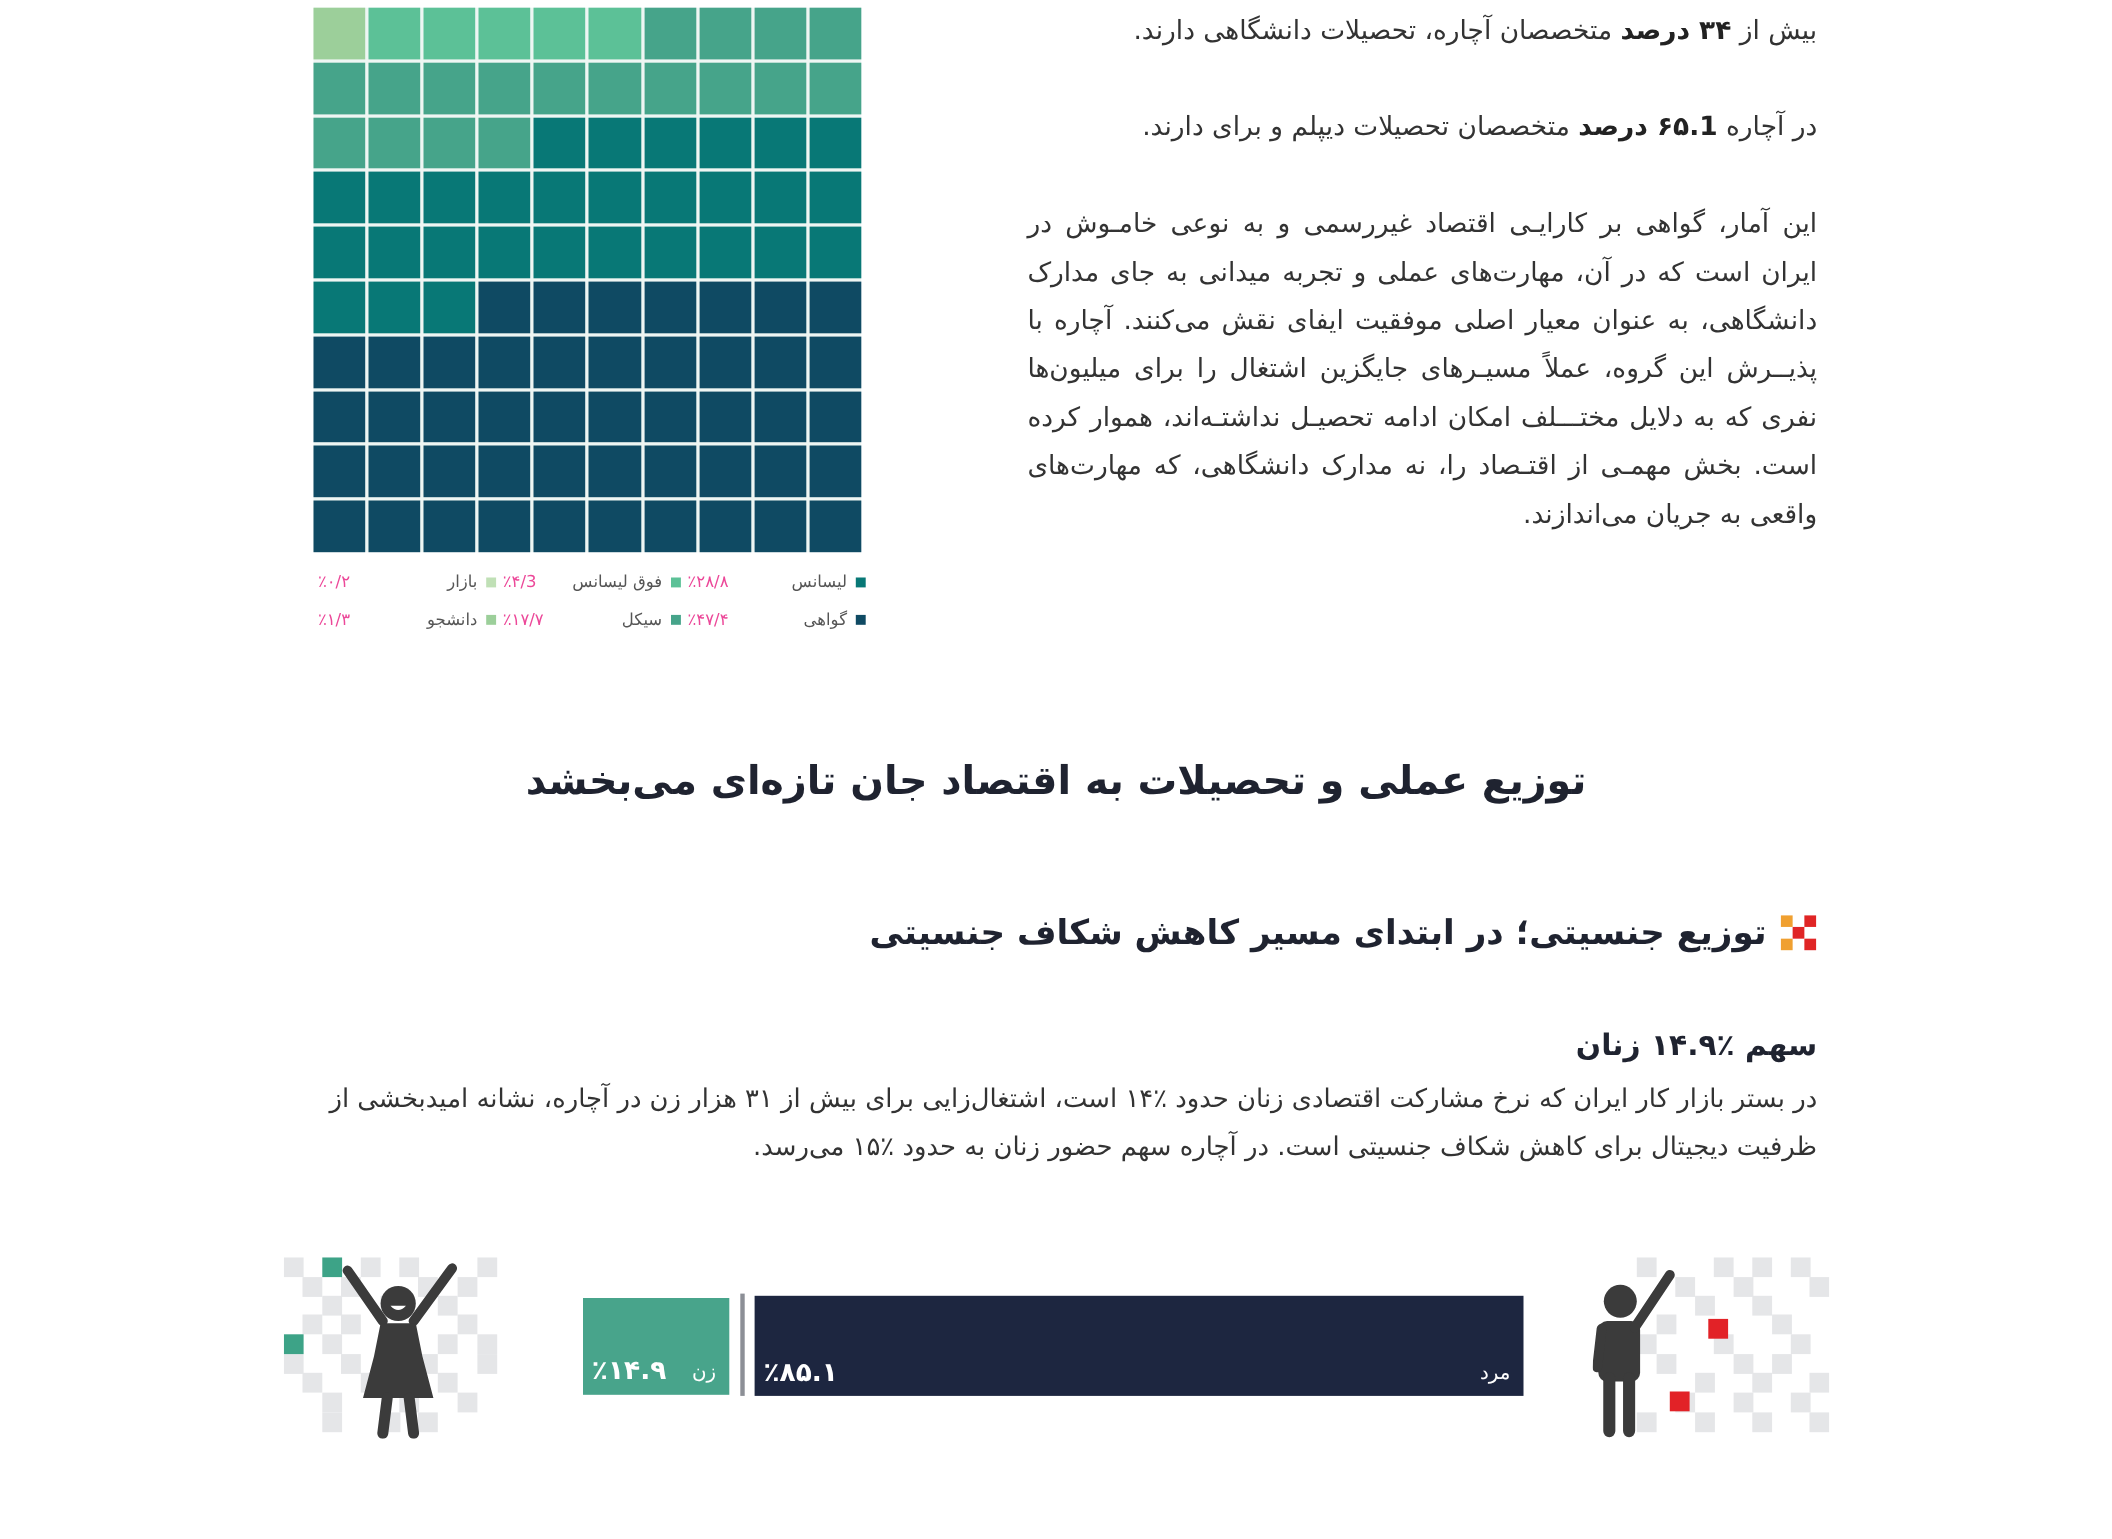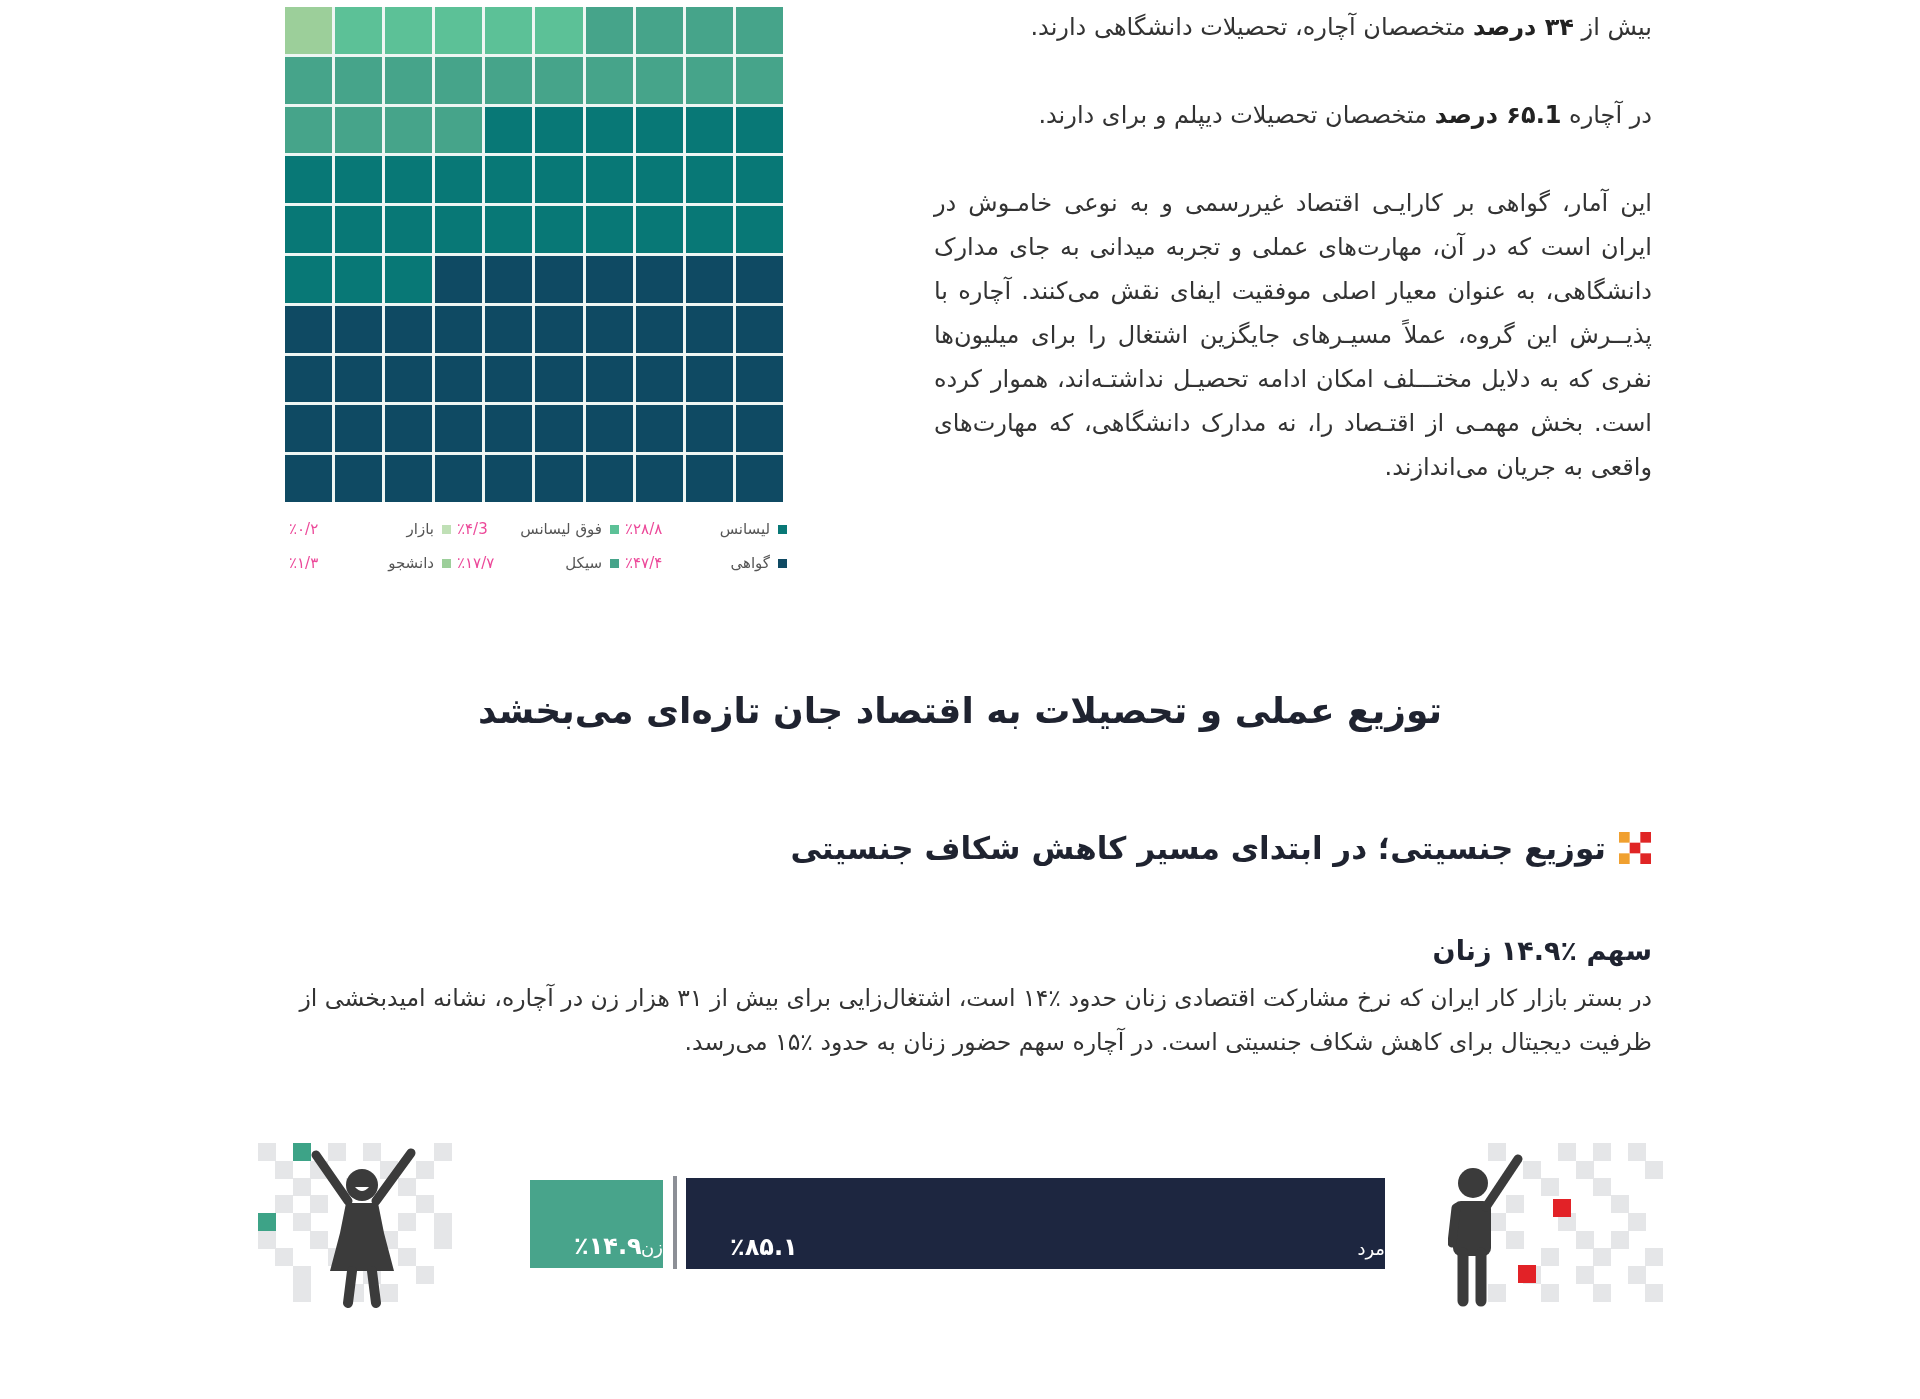--- a/index.html
+++ b/index.html
@@ -23,22 +23,22 @@
   .txt b { font-weight:bold; color:#222; }
   .para { width:718px; text-align:justify; text-align-last:right; }
   .h2 { left:0; width:1920px; top:690px; text-align:center; font-size:36px; font-weight:bold; direction:rtl; color:#1f2330; }
   .h3 { right:268px; top:830px; direction:rtl; font-size:31px; font-weight:bold; color:#1f2330; display:flex; align-items:center; gap:12px; }
   .h4 { right:268px; top:935px; direction:rtl; font-size:27px; font-weight:bold; color:#1f2330; }
   .body2 { right:268px; top:976px; width:1390px; direction:rtl; text-align:right; font-size:23.5px; line-height:44px; color:#333; }
   
   .bar-w { left:530px; top:1180px; width:133px; height:88px; background:#48a48b; color:#fff; }
   .bar-m { left:686px; top:1178px; width:699px; height:91px; background:#1d2640; color:#fff; }
   .divider { left:673px; top:1176px; width:4px; height:93px; background:#8c8f96; }
-  .bar-val { position:absolute; bottom:8px; left:8px; font-size:24px; font-weight:bold;margin-left:36px; }
-  .bar-lab { position:absolute; bottom:10px; right:0; font-size:18px; }
+  .bar-val { position:absolute; bottom:8px; left:8px; font-size:24px; font-weight:bold; }
+  .bar-lab { position:absolute; bottom:10px; right:12px; font-size:18px; }
 </style>
 </head>
 <body>
 
 <div id="waffle" class="abs">
     <div class="cell" style="background: rgb(156, 207, 154);"></div>
     <div class="cell" style="background: rgb(92, 193, 151);"></div>
     <div class="cell" style="background: rgb(92, 193, 151);"></div>
     <div class="cell" style="background: rgb(92, 193, 151);"></div>
     <div class="cell" style="background: rgb(92, 193, 151);"></div>

